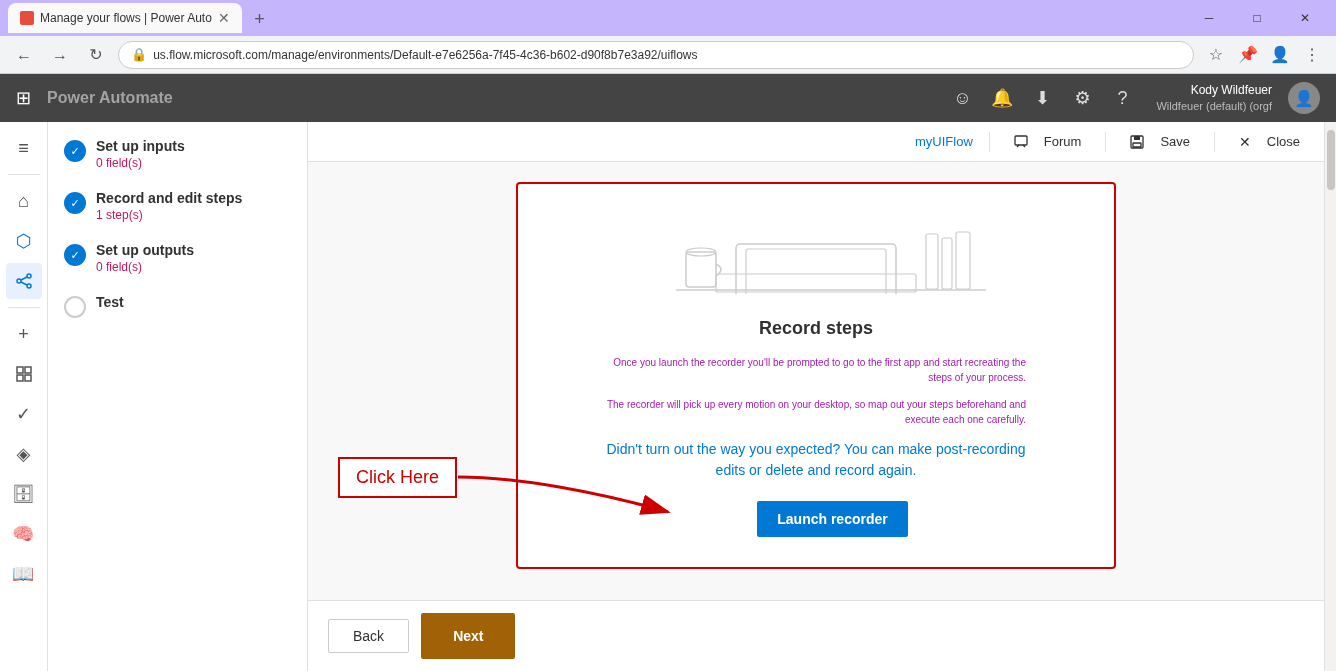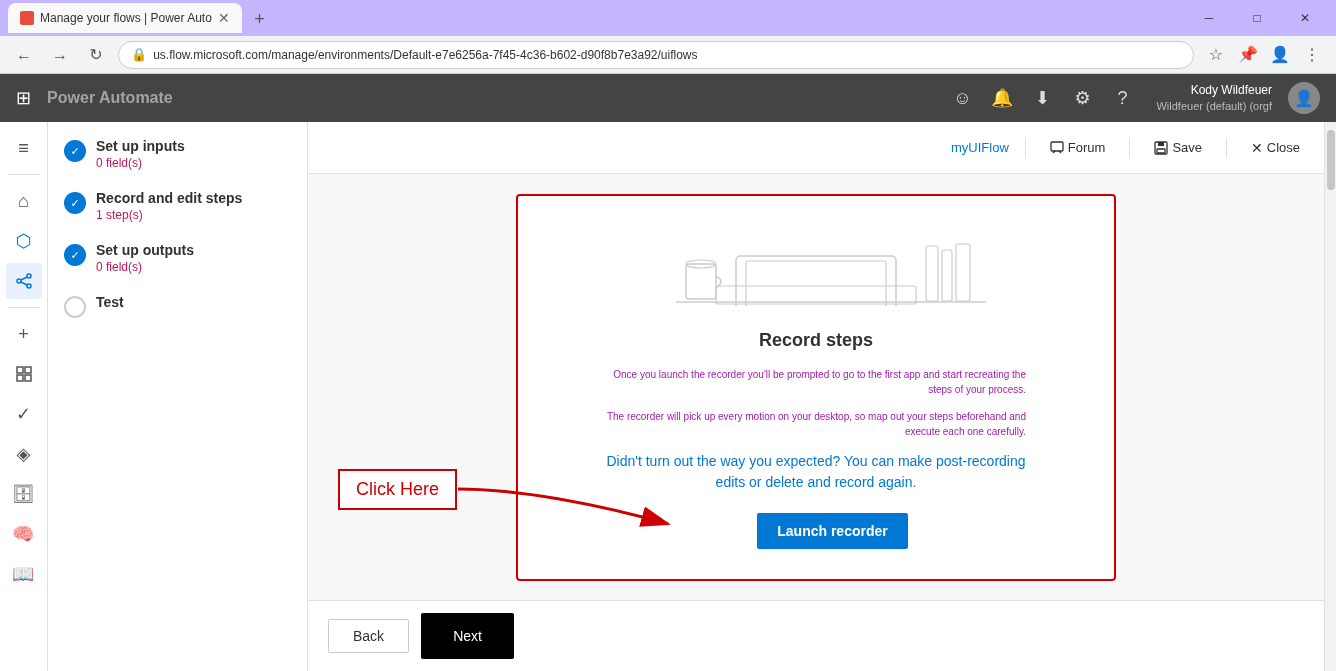--- a/index.html
+++ b/index.html
@@ -88,27 +88,27 @@
     .step-circle.pending { border: 2px solid #ccc; background: white; }
     .step-content { flex: 1; }
     .step-title { font-size: 14px; font-weight: 600; color: #323130; }
     .step-subtitle { font-size: 12px; color: #be185d; margin-top: 2px; }
 
     
     .content-area { flex: 1; display: flex; flex-direction: column; overflow: hidden; position: relative; }
 
     
     .flow-name-bar {
-      display: flex; align-items: center; height: 52px; padding: 0 16px;
+      display: flex; align-items: center; height: 40px; padding: 0 16px;
       background: white; border-bottom: 1px solid #e0e0e0; gap: 16px;
       justify-content: flex-end;
     }
     .flow-name-link { font-size: 13px; color: #0078d4; cursor: pointer; text-decoration: none; }
     .flow-bar-btn {
-      display: flex; align-items: center; gap: 4px; cursor: pointer;
+      display: flex; align-items: center; gap: 16px; cursor: pointer;
       font-size: 13px; color: #323130; padding: 4px 8px; border-radius: 4px;
     }
     .flow-bar-separator { width: 1px; height: 20px; background: #e0e0e0; }
 
     
     .scrollable-content {
       flex: 1; overflow-y: auto; padding: 20px; background: #f8f8f8;
       position: relative;
     }
 
@@ -141,22 +141,22 @@
     
     .bottom-bar {
       display: flex; align-items: center; padding: 12px 20px; gap: 12px;
       background: white; border-top: 1px solid #e0e0e0;
     }
     .btn-back {
       padding: 8px 24px; border: 1px solid #ccc; background: white;
       color: #323130; font-size: 14px; cursor: pointer; border-radius: 2px;
     }
     .btn-next {
-      padding: 15px 32px; border: none; background: #000000;
-      color: white; font-size: 14px; cursor: pointer; border-radius: 2px; font-weight: 400;
+      padding: 15px 32px; border: none; background: #a16207;
+      color: white; font-size: 14px; cursor: pointer; border-radius: 2px; font-weight: 700;
     }
 
     
     .right-scrollbar {
       width: 12px; background: #f3f2f1; border-left: 1px solid #e0e0e0;
       display: flex; flex-direction: column;
     }
     .scrollbar-thumb { width: 8px; height: 60px; background: #c8c6c4; border-radius: 4px; margin: 2px auto; margin-top: 8px; }
   </style>
 </head>

